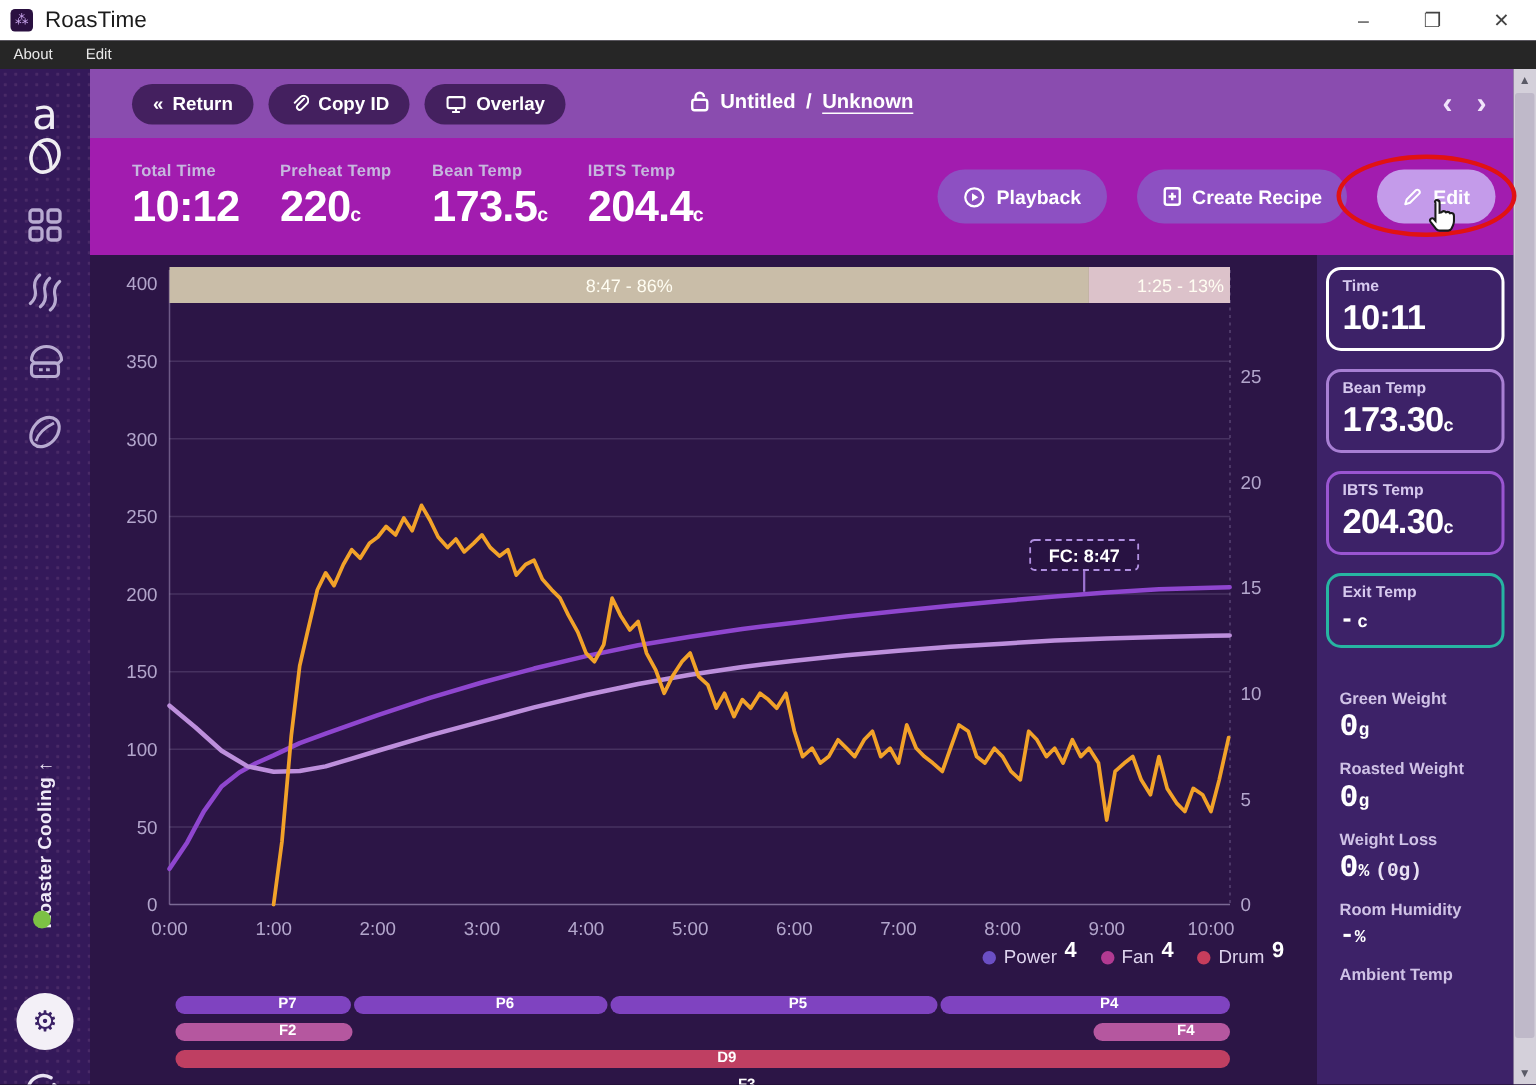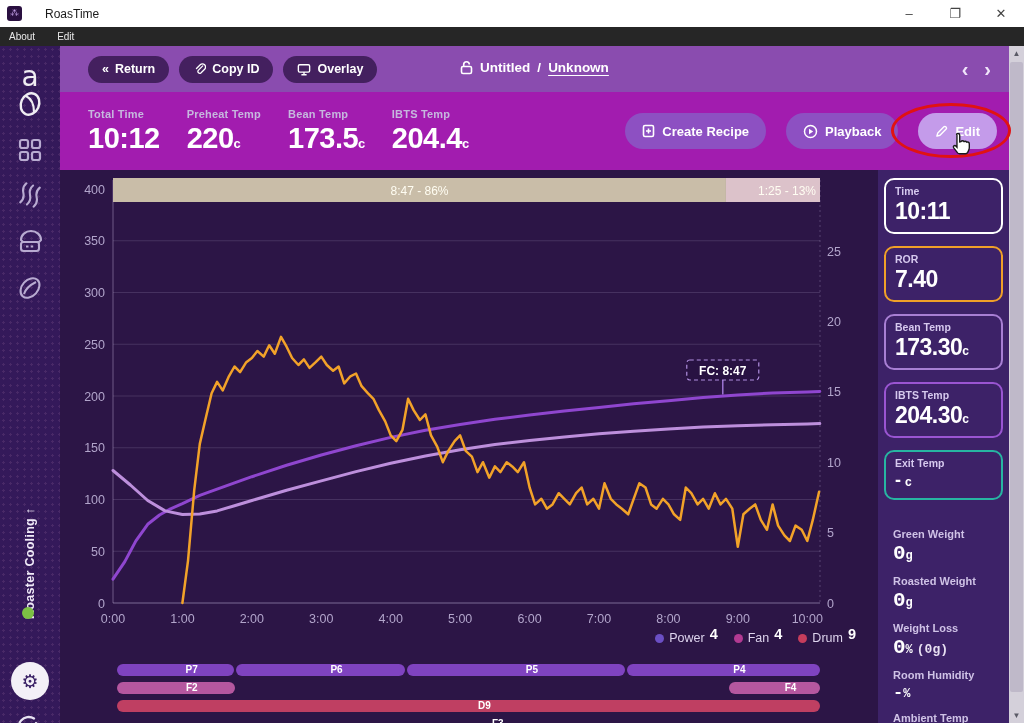--- a/index.html
+++ b/index.html
@@ -6,21 +6,21 @@
   html,body { width:1024px; height:723px; overflow:hidden;
     font-family:"Liberation Sans","DejaVu Sans",sans-serif; background:#1d1030; }
   .window { position:relative; width:1024px; height:723px; }
 
   
   .titlebar { position:absolute; top:0; left:0; width:1024px; height:27px;
     background:#ffffff; display:flex; align-items:center; }
   .app-icon { width:15px; height:15px; margin-left:7px; border-radius:3px;
     background:#2a1040; display:flex; align-items:center; justify-content:center; }
   .app-icon span { color:#caa6ee; font-size:9px; line-height:9px; }
-  .titlebar-title { margin-left:23px; font-size:12px; color:#1b1b1b; }
+  .titlebar-title { margin-left:8px; font-size:15px; color:#1b1b1b; }
   .win-controls { margin-left:auto; display:flex; height:100%; }
   .win-btn { width:46px; height:100%; display:flex; align-items:center; justify-content:center;
     color:#444; font-size:13px; }
   
   .menubar { position:absolute; top:27px; left:0; width:1024px; height:19px;
     background:#262626; display:flex; align-items:center; gap:22px; padding-left:9px; }
   .menu-item { color:#e8e8e8; font-size:10px; }
 
   
   .leftbar { position:absolute; top:46px; left:0; width:60px; height:677px;
@@ -245,35 +245,35 @@
         <div class="lab">Bean Temp</div>
         <div class="val"><span>173.5</span><span class="unit">c</span></div>
       </div>
       <div class="stat">
         <div class="lab">IBTS Temp</div>
         <div class="val"><span>204.4</span><span class="unit">c</span></div>
       </div>
       <div class="actionbtns">
         <div class="abtn">
           <span>
+            <svg class="ic" width="15" height="15" viewBox="0 0 15 15">
+                <circle cx="7.5" cy="7.5" r="6" fill="none" stroke="#fff" stroke-width="1.5"></circle>
+                <path d="M6 4.8 L10.2 7.5 6 10.2z" fill="#fff"></path>
+              </svg>
+          </span>
+          <span>Playback</span>
+        </div>
+        <div class="abtn">
+          <span>
             <svg class="ic" width="13" height="14" viewBox="0 0 13 14">
                 <rect x="1.5" y="1.5" width="10" height="11" rx="1.5" fill="none" stroke="#fff" stroke-width="1.6"></rect>
                 <path d="M6.5 4.5v5 M4 7h5" stroke="#fff" stroke-width="1.6"></path>
               </svg>
           </span>
           <span>Create Recipe</span>
-        </div>
-        <div class="abtn">
-          <span>
-            <svg class="ic" width="15" height="15" viewBox="0 0 15 15">
-                <circle cx="7.5" cy="7.5" r="6" fill="none" stroke="#fff" stroke-width="1.5"></circle>
-                <path d="M6 4.8 L10.2 7.5 6 10.2z" fill="#fff"></path>
-              </svg>
-          </span>
-          <span>Playback</span>
         </div>
         <div class="abtn edit">
           <span>
             <svg class="ic" width="13" height="13" viewBox="0 0 14 14">
                 <path d="M2 12 l1-3.4 L9.6 2 a1.4 1.4 0 0 1 2 0 l.4.4 a1.4 1.4 0 0 1 0 2 L5.4 11 2 12z" fill="none" stroke="#fff" stroke-width="1.5" stroke-linejoin="round"></path>
               </svg>
           </span>
           <span>Edit</span>
         </div>
       </div>
@@ -362,24 +362,20 @@
               <div class="cbar-seg" style="width: 100%; background: rgb(191, 63, 98);">D9</div>
             </div>
           </div>
       </div>
 
       <div class="rightpanel">
         <div class="side-card" style="border-color: rgb(255, 255, 255);">
           <div class="lab">Time</div>
           <div class="val"><span>10:11</span><span class="unit"></span></div>
         </div>
-        <div class="side-card" style="border-color: rgb(240, 160, 40);">
-          <div class="lab">ROR</div>
-          <div class="val"><span>7.40</span><span class="unit"></span></div>
-        </div>
         <div class="side-card" style="border-color: rgb(168, 127, 212);">
           <div class="lab">Bean Temp</div>
           <div class="val"><span>173.30</span><span class="unit">c</span></div>
         </div>
         <div class="side-card" style="border-color: rgb(154, 85, 210);">
           <div class="lab">IBTS Temp</div>
           <div class="val"><span>204.30</span><span class="unit">c</span></div>
         </div>
         <div class="side-card" style="border-color: rgb(39, 181, 162);">
           <div class="lab">Exit Temp</div>

